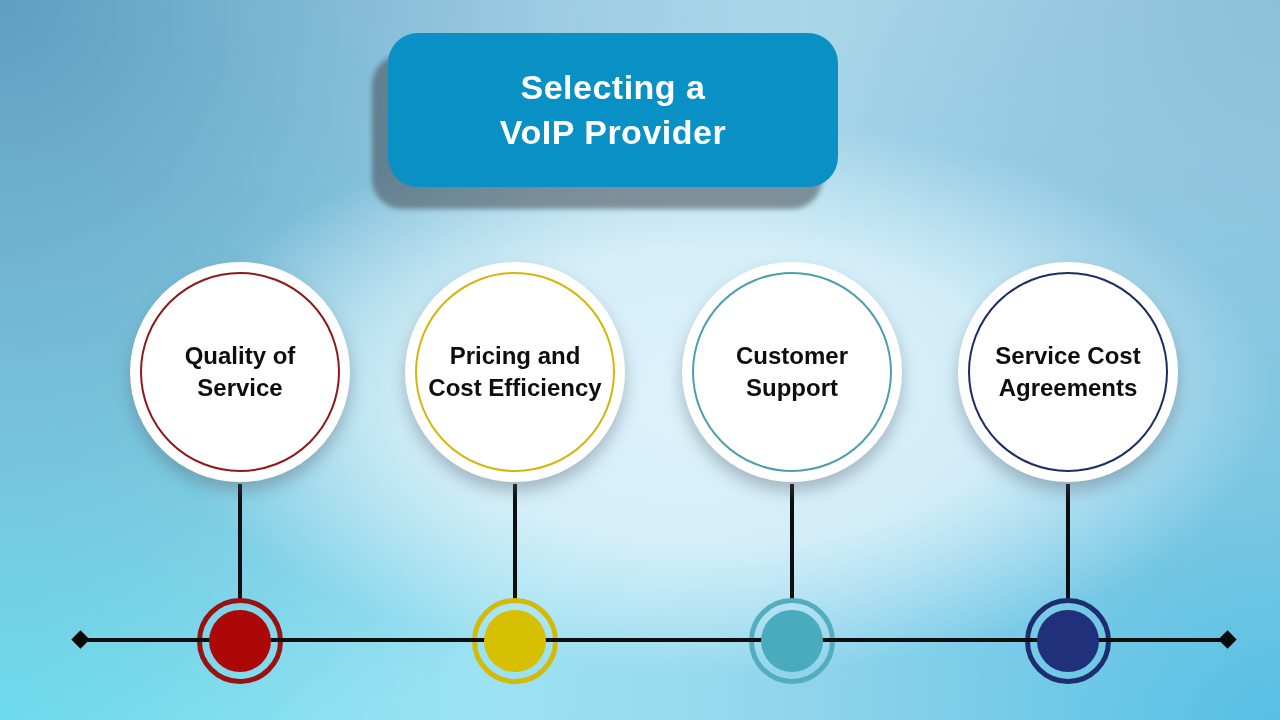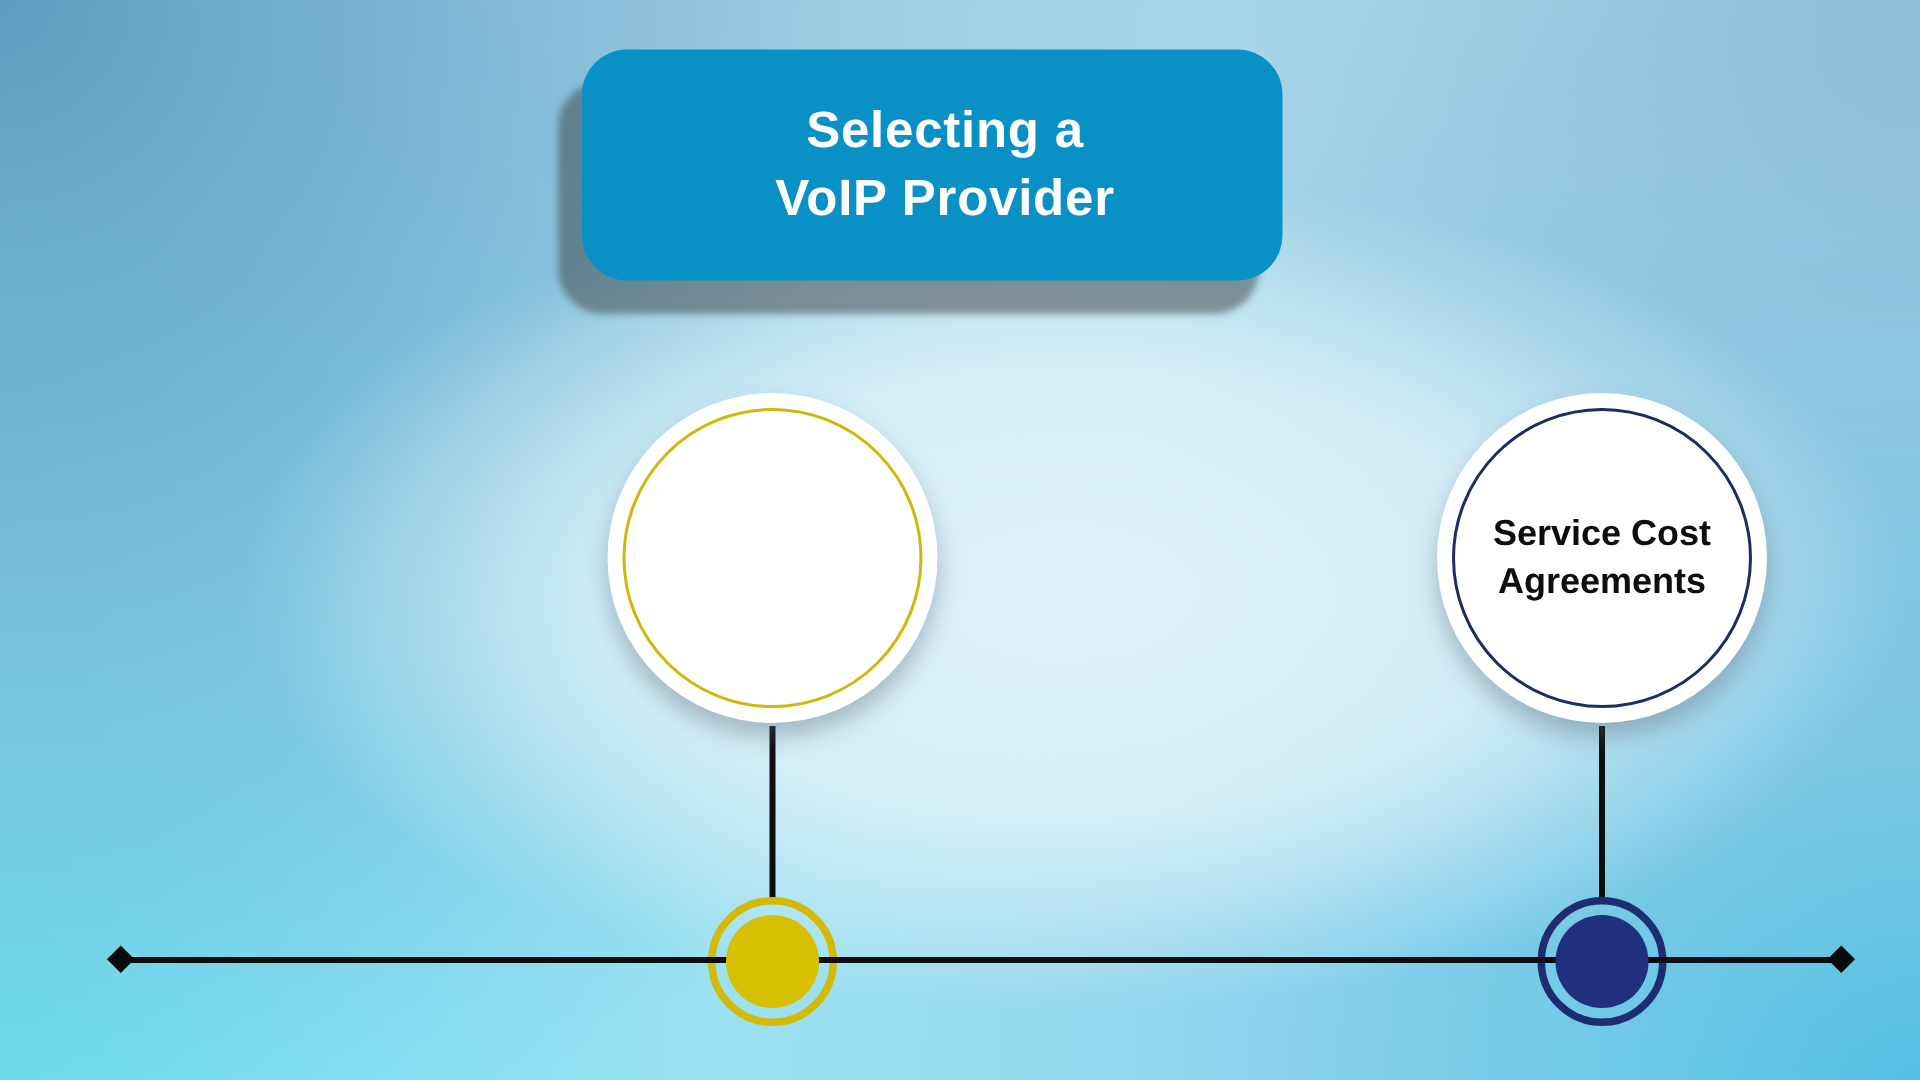--- a/index.html
+++ b/index.html
@@ -15,21 +15,20 @@
       #b9e2f1;
   }
 
   
   .title-box {
     position:absolute; left:388px; top:33px; width:450px; height:154px;
     border-radius:30px; background:#0991c6;
     display:flex; align-items:center; justify-content:center;
     box-shadow:-16px 22px 5px rgba(70,76,84,0.55);
     z-index:4;
-    padding-left:17px;
   }
   .title-text {
     color:#ffffff; font-size:34px; font-weight:bold; text-align:center;
     line-height:1.32; white-space:pre-line; letter-spacing:0.5px; margin:0;
   }
 
   
   .item { position:absolute; top:262px; width:220px; height:430px; }
   .item-1 { left:130px; }
   .item-2 { left:405px; }
@@ -84,29 +83,49 @@
 </head>
 <body>
 
 <div class="canvas">
 
   <div class="title-box" style="background: rgb(9, 145, 198);">
     <h1 class="title-text" style="color: rgb(255, 255, 255);">Selecting a
 VoIP Provider</h1>
   </div>
 
-
-  <div class="item item-2" style="--cb: #d2b70b; --nr: #d4ba06; --nf: #d7bf02;">
+  <div class="item item-1" style="--cb: #8e191d; --nr: #991212; --nf: #ad0808;">
     <div class="big-circle"></div>
     <div class="inner-ring"></div>
+    <div class="circle-label">Quality of
+Service</div>
     <div class="connector" style="background: rgb(14, 14, 14);"></div>
     <div class="node-ring"></div>
     <div class="node-fill"></div>
   </div>
 
+  <div class="item item-2" style="--cb: #d2b70b; --nr: #d4ba06; --nf: #d7bf02;">
+    <div class="big-circle"></div>
+    <div class="inner-ring"></div>
+    <div class="circle-label">Pricing and
+Cost Efficiency</div>
+    <div class="connector" style="background: rgb(14, 14, 14);"></div>
+    <div class="node-ring"></div>
+    <div class="node-fill"></div>
+  </div>
+
+  <div class="item item-3" style="--cb: #4d9fae; --nr: #54adbc; --nf: #49abbd;">
+    <div class="big-circle"></div>
+    <div class="inner-ring"></div>
+    <div class="circle-label">Customer
+Support</div>
+    <div class="connector" style="background: rgb(14, 14, 14);"></div>
+    <div class="node-ring"></div>
+    <div class="node-fill"></div>
+  </div>
 
   <div class="item item-4" style="--cb: #1e2c64; --nr: #1e2d70; --nf: #21307b;">
     <div class="big-circle"></div>
     <div class="inner-ring"></div>
     <div class="circle-label">Service Cost
 Agreements</div>
     <div class="connector" style="background: rgb(14, 14, 14);"></div>
     <div class="node-ring"></div>
     <div class="node-fill"></div>
   </div>

